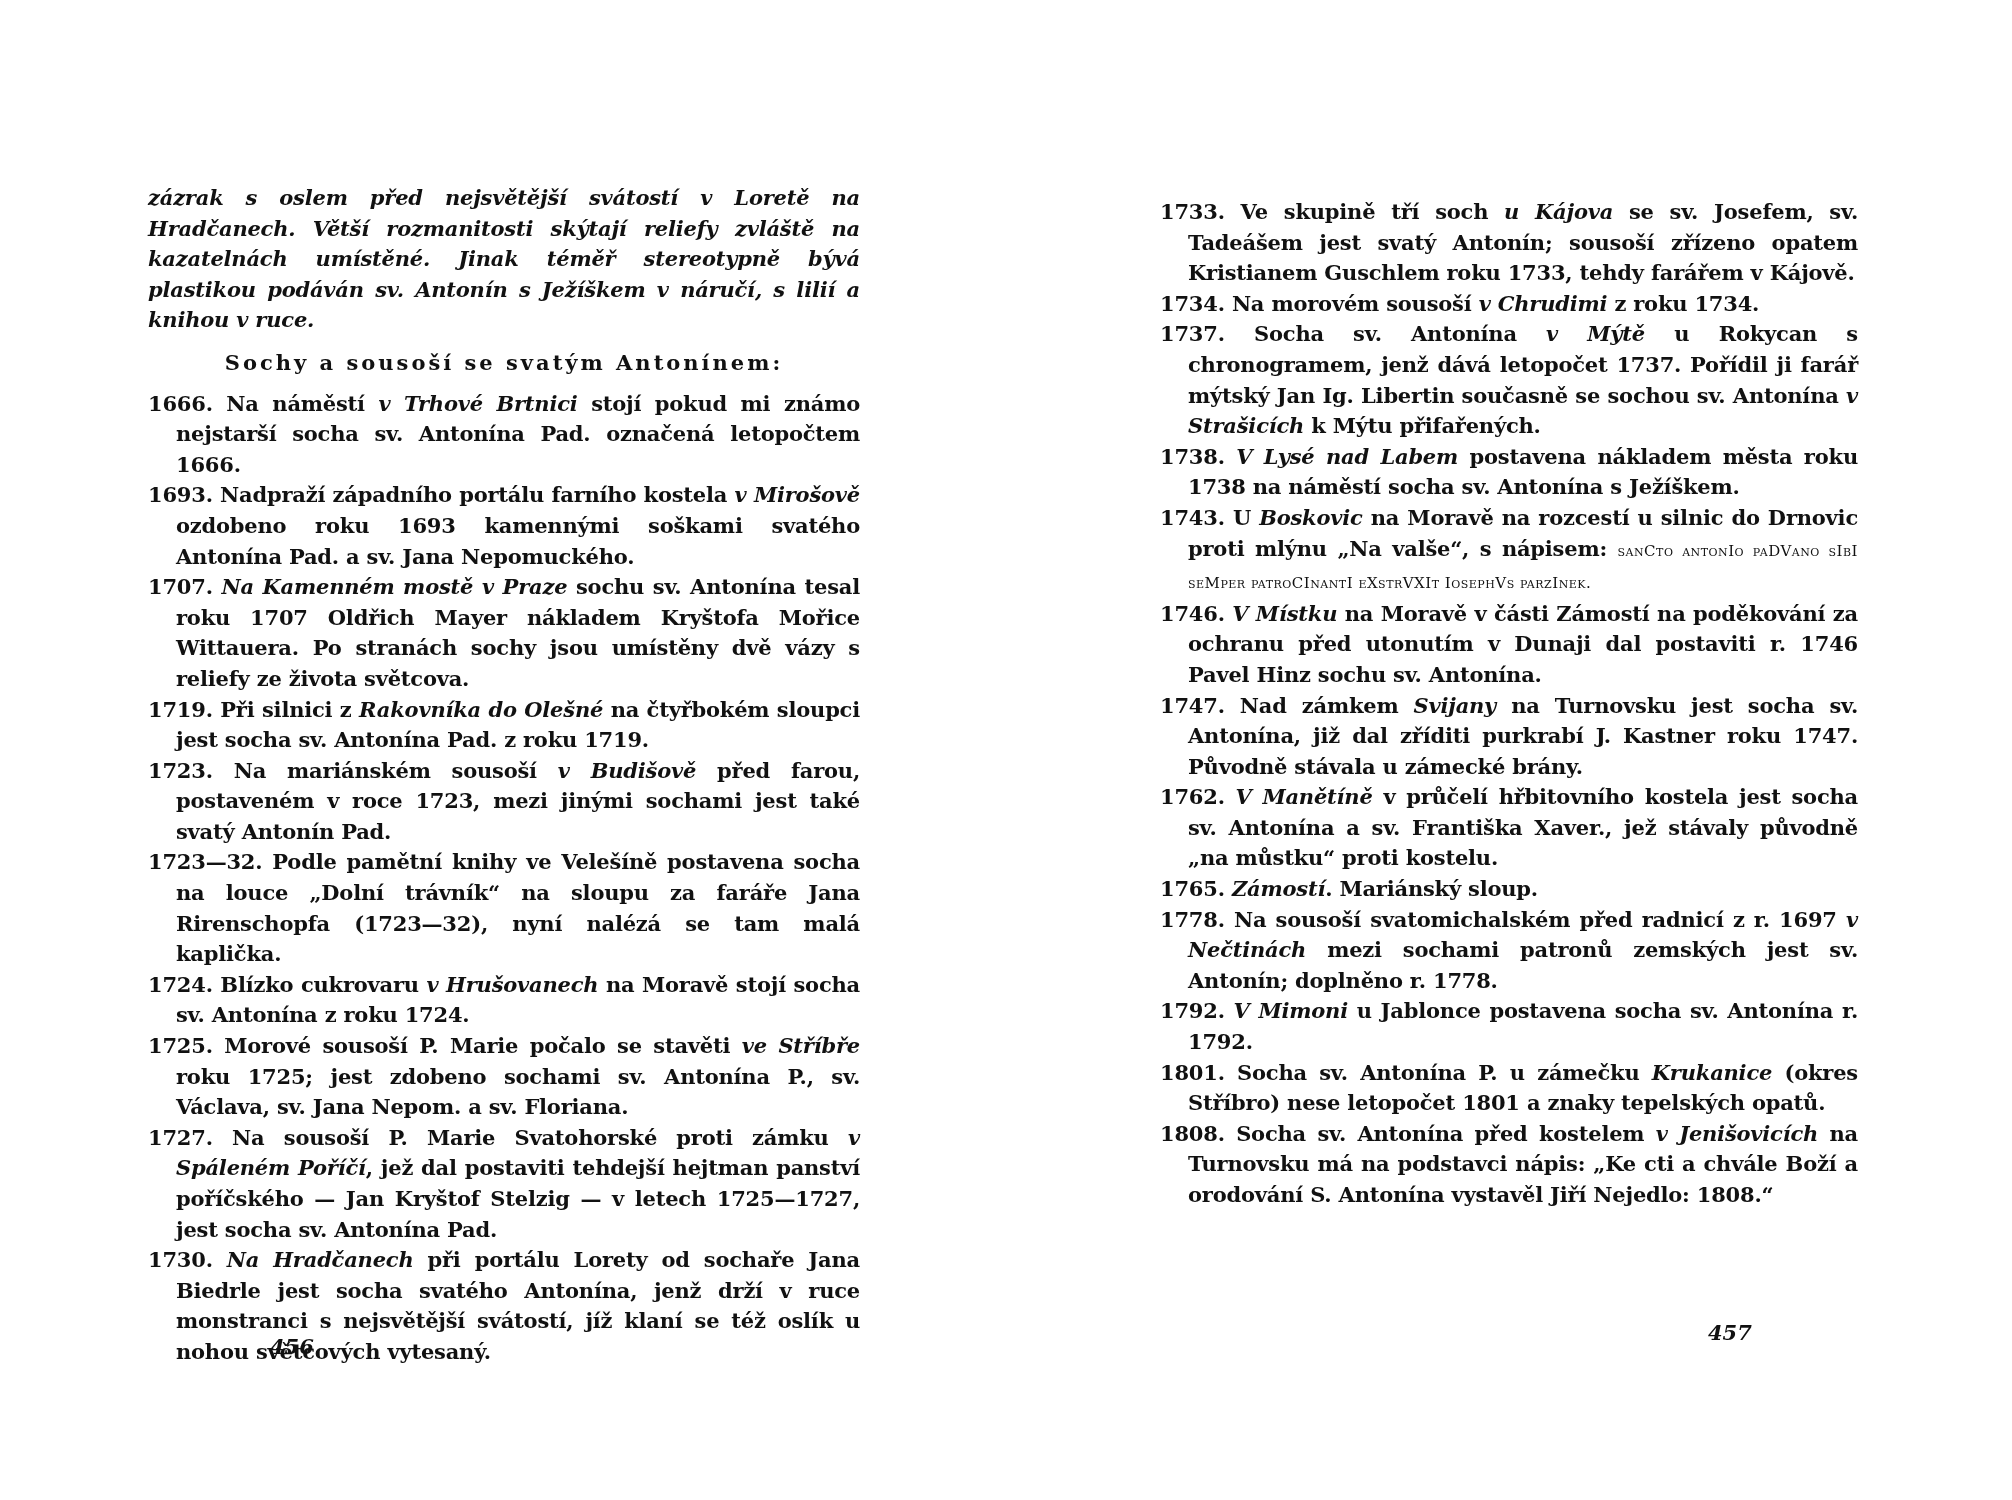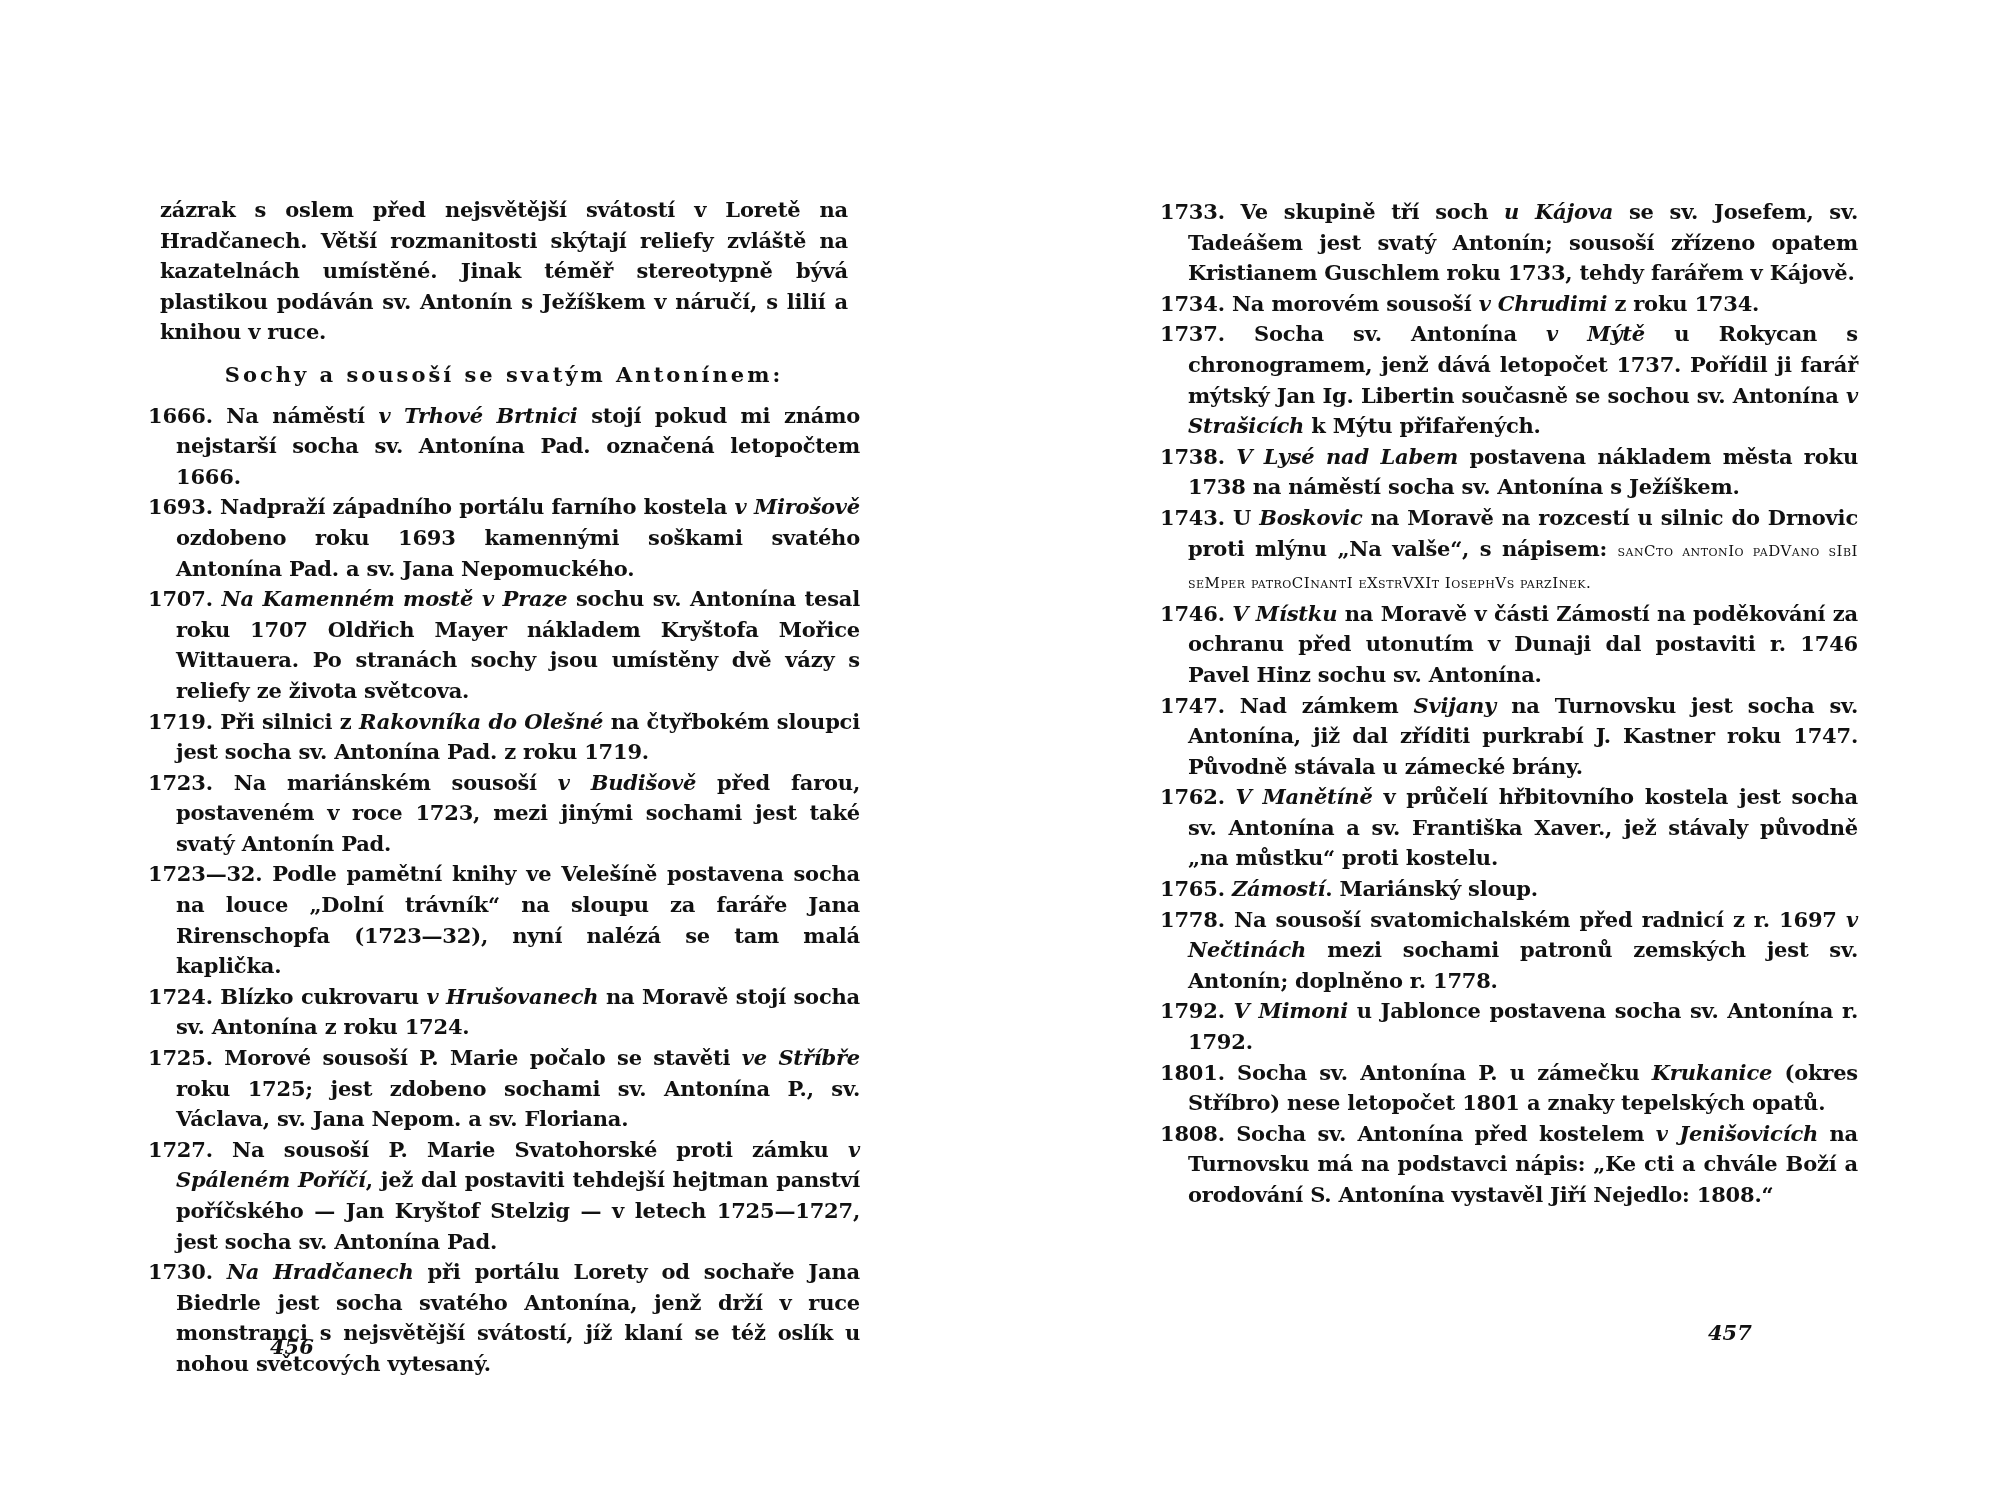--- a/index.html
+++ b/index.html
@@ -17,21 +17,21 @@
   .col {
     position: absolute;
     font-size: 21px;
     line-height: 30.6px;
     text-align: justify;
     font-weight: bold;
     letter-spacing: -0.2px;
   }
   .page-left .col { top: 183px; width: 712px; }
   .page-right .col { top: 197px; width: 698px; }
-  .para { margin: 12px; text-indent: 0; }
+  .para { margin: 0; text-indent: 0; font-style: italic; }
   .heading {
     text-align: center;
     letter-spacing: 3px;
     font-weight: bold;
     margin: 12px 0 10px 0;
   }
   .entry {
     padding-left: 28px;
     text-indent: -28px;
     margin: 0;

